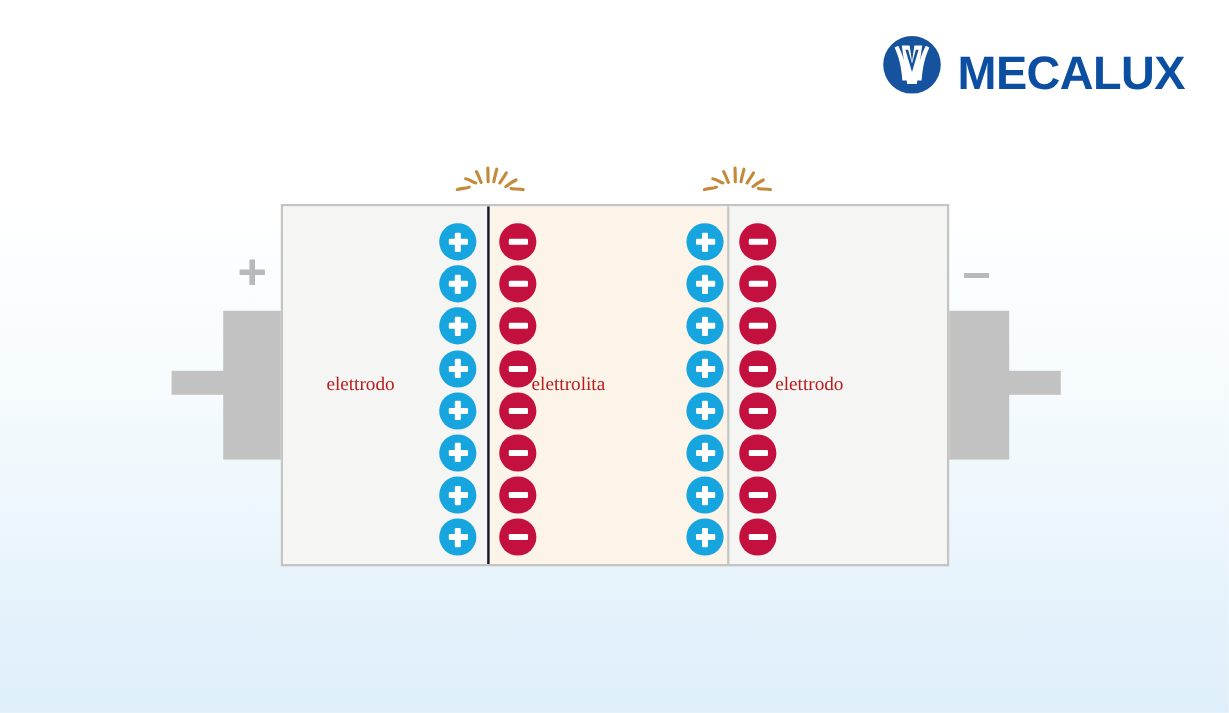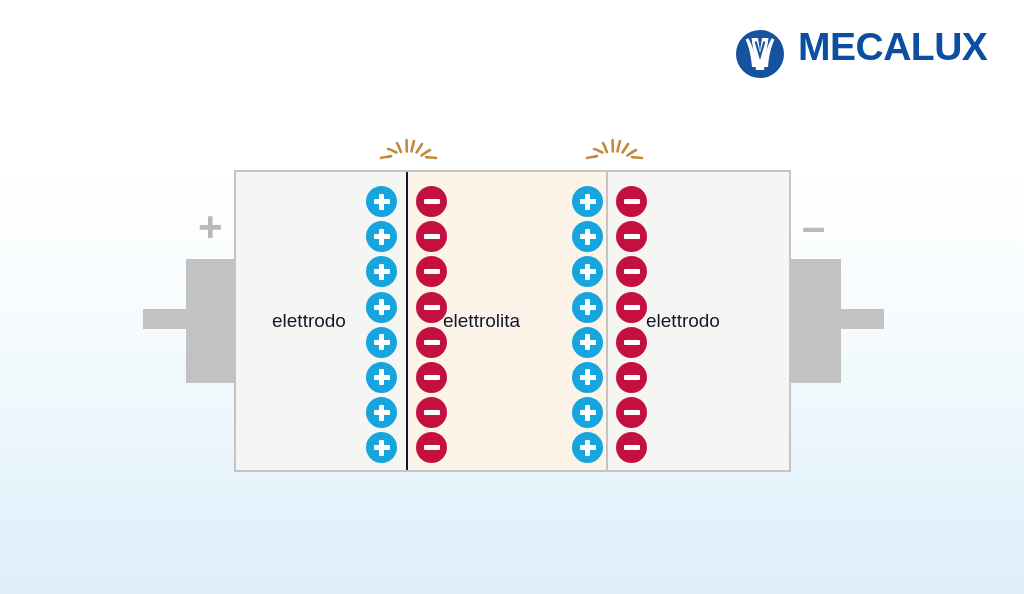--- a/index.html
+++ b/index.html
@@ -26,21 +26,21 @@
                 #dfeffa 100%);
     overflow: hidden;
   }
 
   
   #logo {
     position: absolute;
     left: 733px;
     top: 27px;
     display: flex;
-    align-items: flex-start;
+    align-items: flex-end;
     gap: 11px;
   }
   #logo-mark { display: block; }
   #logo-word {
     font-family: "Liberation Sans", sans-serif;
     font-weight: bold;
     font-size: 39px;
     letter-spacing: -0.5px;
     color: #0b4ea2;
     line-height: 1;
@@ -91,23 +91,23 @@
   #panel-electrode-left  { width: 170px; background: #f5f5f3; }
   #panel-electrolyte     { width: 202px; background: #fdf4e9;
                            border-left: 2px solid #0f172a;
                            border-right: 2px solid #c4c4c4; }
   #panel-electrode-right { flex: 1;      background: #f5f5f3; }
 
   .panel-label {
     position: absolute;
     top: 50%;
     transform: translateY(-50%);
-    font-family: Liberation Sans, sans-serif;
-    font-size: 19px;
-    color: #0f172a;
+    font-family: Liberation Serif, serif;
+    font-size: 16px;
+    color: #b91c1c;
     white-space: nowrap;
   }
   #label-electrode-left  { left: 36px; }
   #label-electrolyte     { left: 35px; }
   #label-electrode-right { left: 38px; }
 
   
   .ion-column {
     position: absolute;
     top: 14px;

